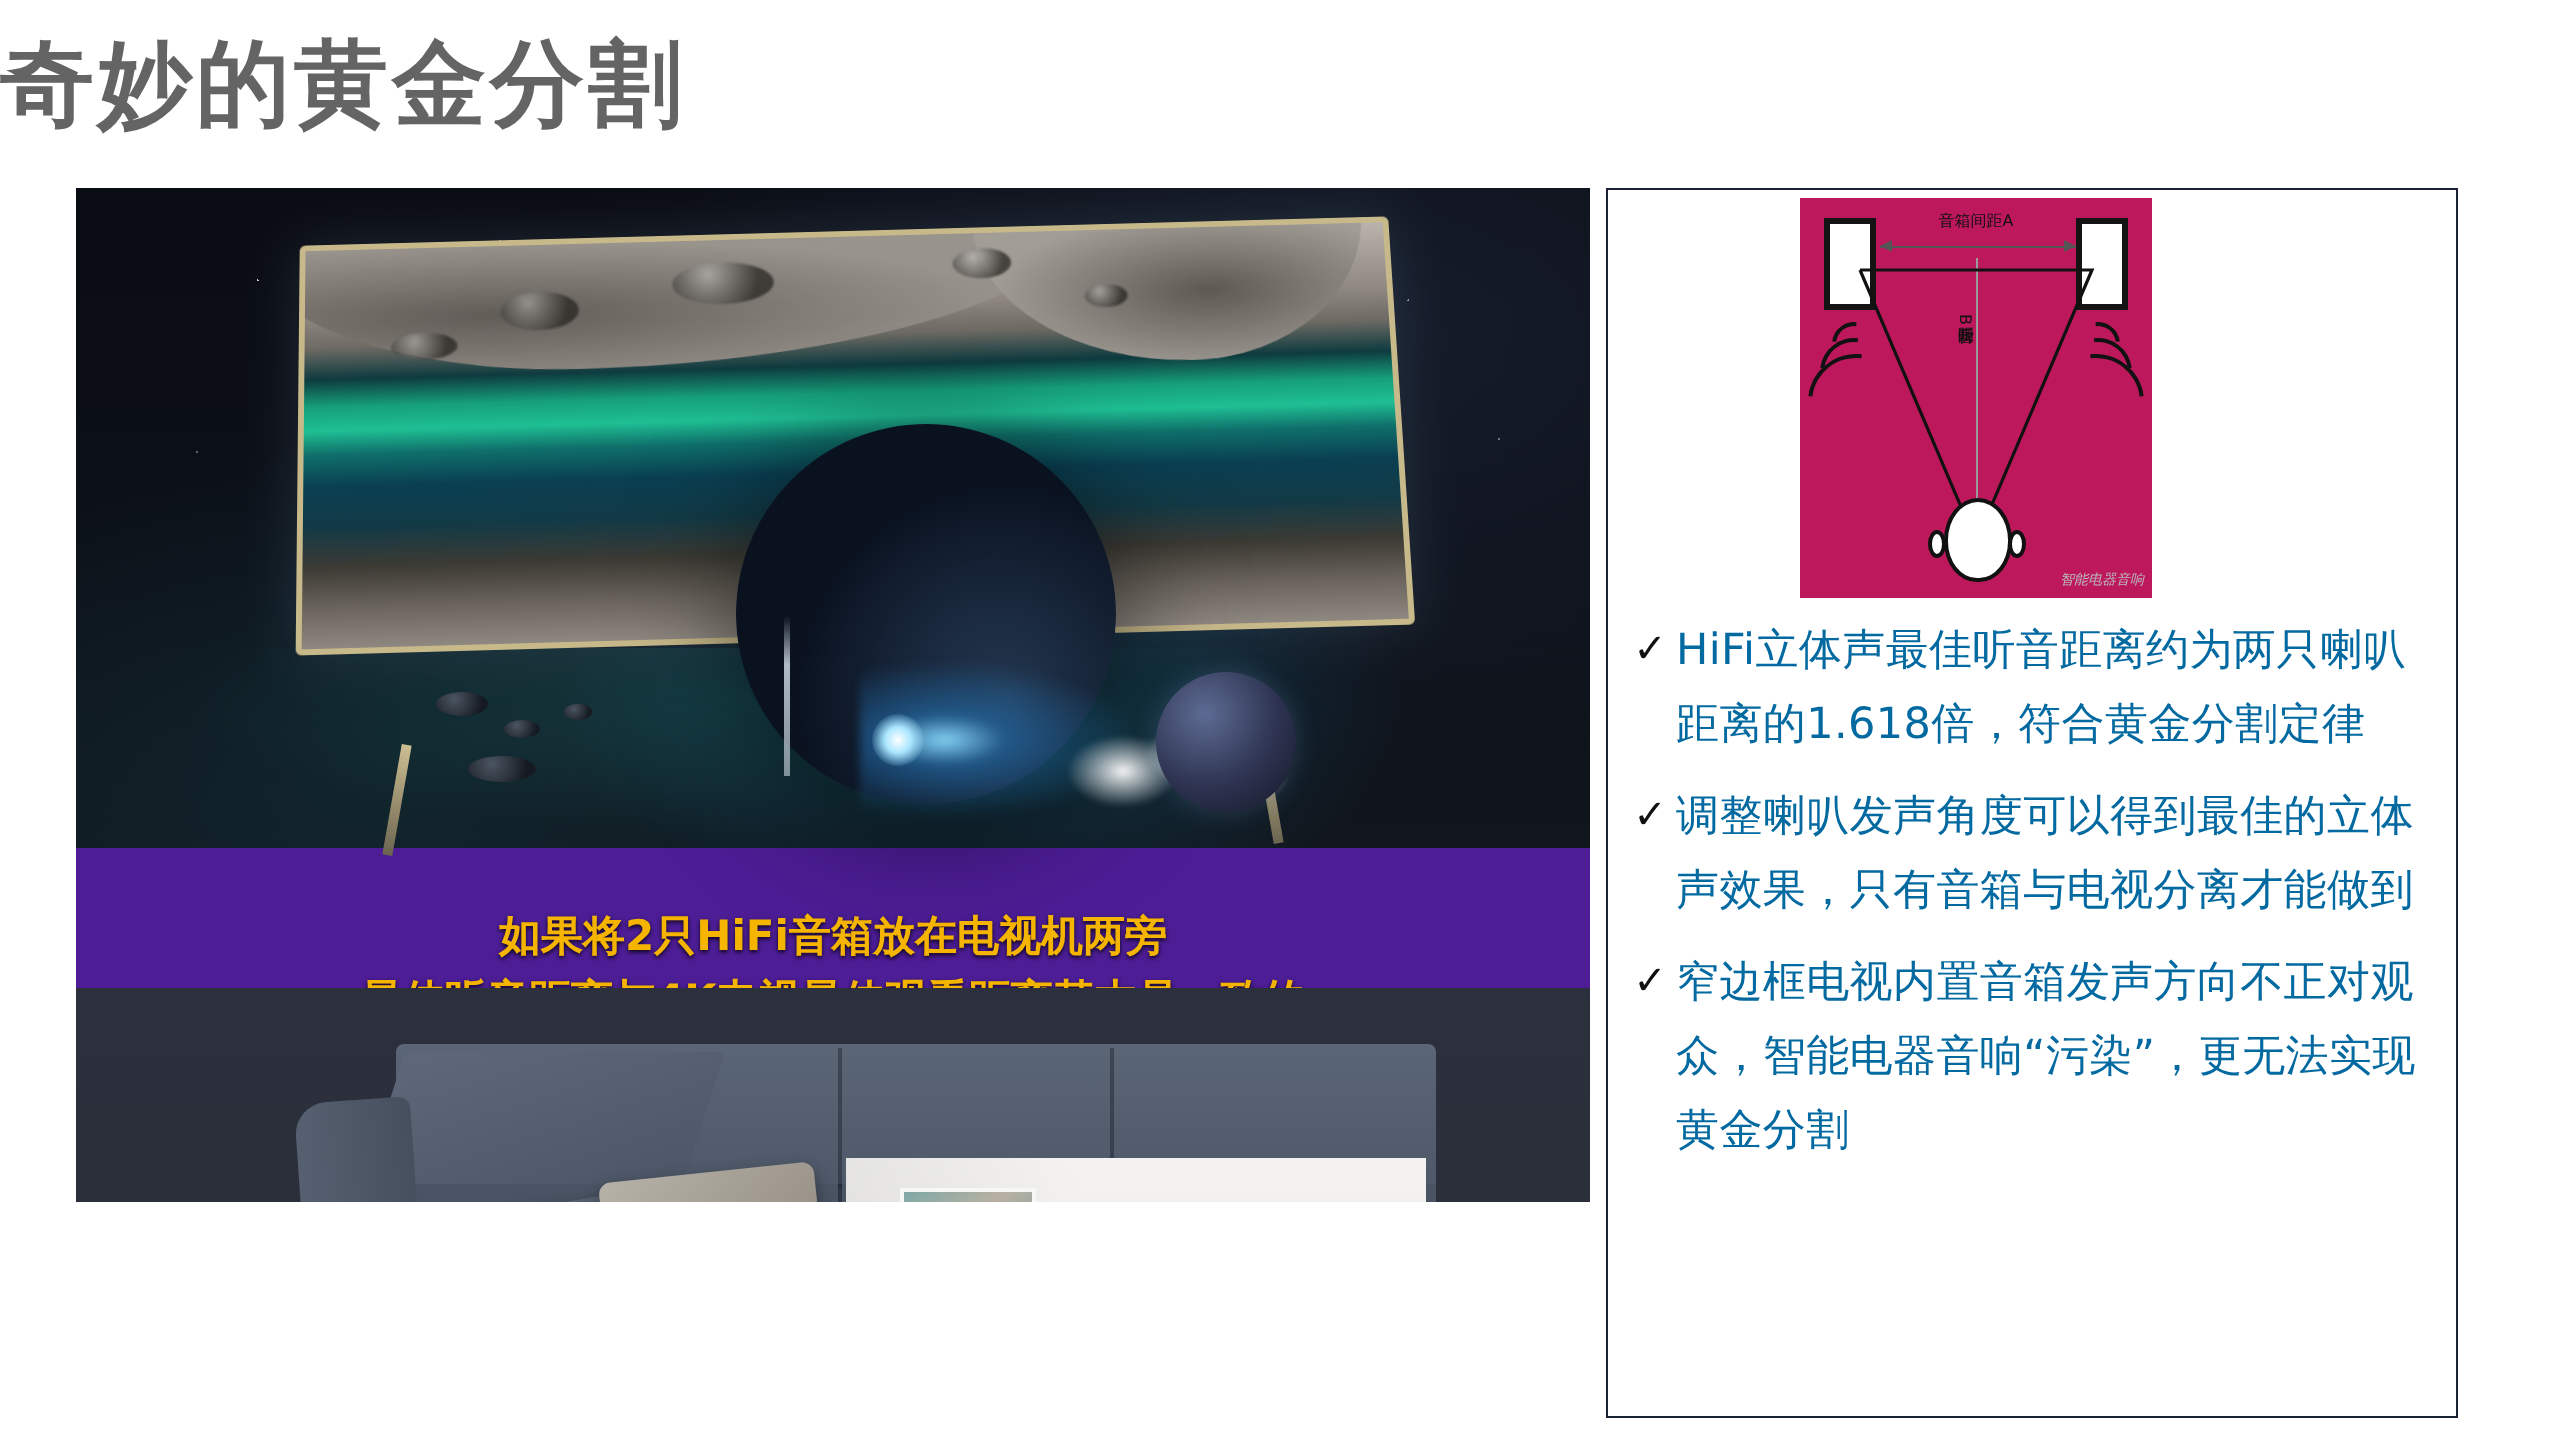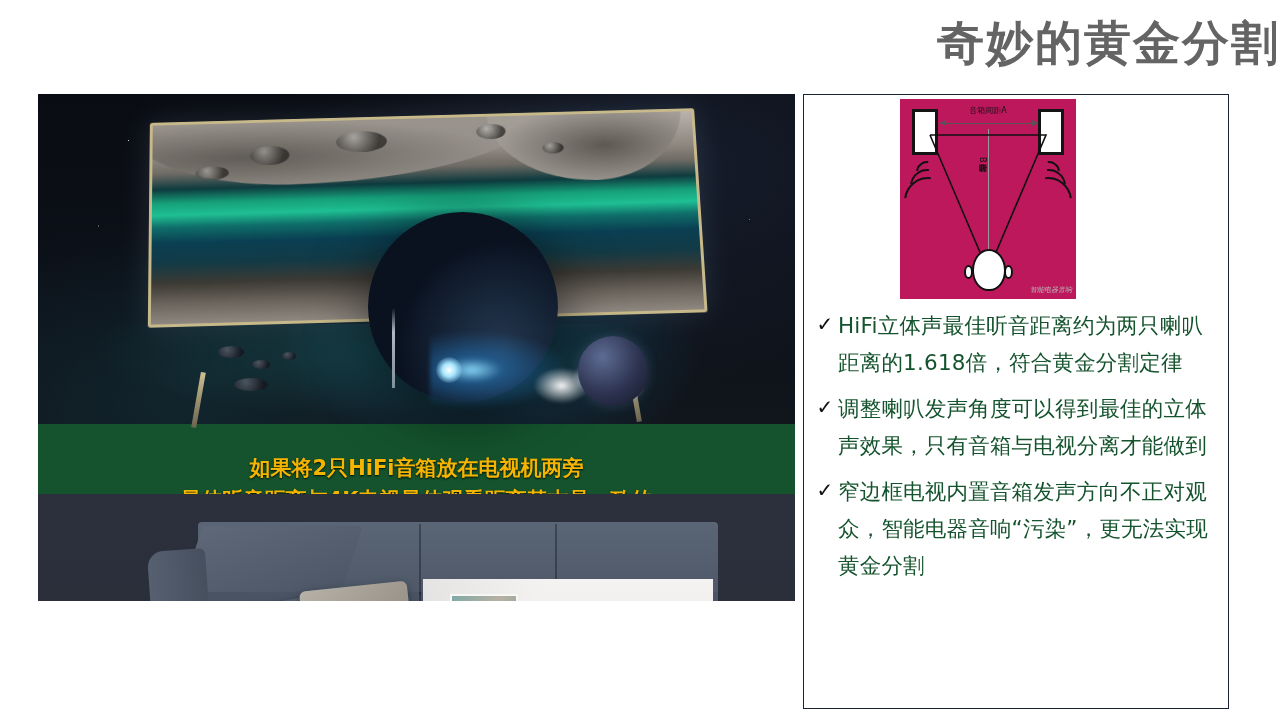--- a/index.html
+++ b/index.html
@@ -4,30 +4,30 @@
 <style>
   * { margin:0; padding:0; box-sizing:border-box; }
   html,body { width:1280px; height:720px; background:#ffffff; overflow:hidden; }
   body { font-family:"Liberation Sans","DejaVu Sans",sans-serif; }
 
   .slide { position:relative; width:1280px; height:720px; background:#ffffff; }
 
   
   .slide-title{
     position:absolute; left:0; top:8px; width:1280px;
-    text-align:right;
+    text-align:left;
     font-size:47px; font-weight:bold; color:#646464;
     letter-spacing:2px; line-height:70px;
     font-family:"DejaVu Sans","Liberation Sans",sans-serif;
   }
 
   
   .photo-panel{
     position:absolute; left:38px; top:94px; width:757px; height:507px;
-    background:#14532d; overflow:hidden;
+    background:#4c1d95; overflow:hidden;
   }
   .scene-top{
     position:absolute; left:0; top:0; width:757px; height:330px;
     background:
       radial-gradient(ellipse 300px 170px at 60% 78%, rgba(20,90,120,.55) 0%, rgba(10,30,45,0) 70%),
       radial-gradient(ellipse 420px 240px at 20% 90%, rgba(18,60,70,.40) 0%, rgba(5,15,22,0) 72%),
       radial-gradient(ellipse 500px 300px at 85% 20%, rgba(30,40,60,.55) 0%, rgba(6,9,16,0) 75%),
       linear-gradient(180deg,#0a0c13 0%,#0c1018 55%,#11161d 100%);
   }
   .starfield{
@@ -278,21 +278,21 @@
   }
   .bullet{
     display:flex; align-items:flex-start; margin-bottom:9px;
   }
   .tick{
     flex:0 0 auto; width:26px; text-align:center;
     font-size:20px; line-height:34px; color:#101010;
     font-family:"DejaVu Sans",sans-serif;
   }
   .btext{
-    flex:1 1 auto; font-size:21.5px; line-height:37px; color:#14532d;
+    flex:1 1 auto; font-size:21.5px; line-height:37px; color:#0369a1;
     letter-spacing:.2px;
     font-family:"DejaVu Sans","Liberation Sans",sans-serif;
     padding-right:10px;
   }
 </style>
 </head>
 <body>
 
 <div class="slide">
 

